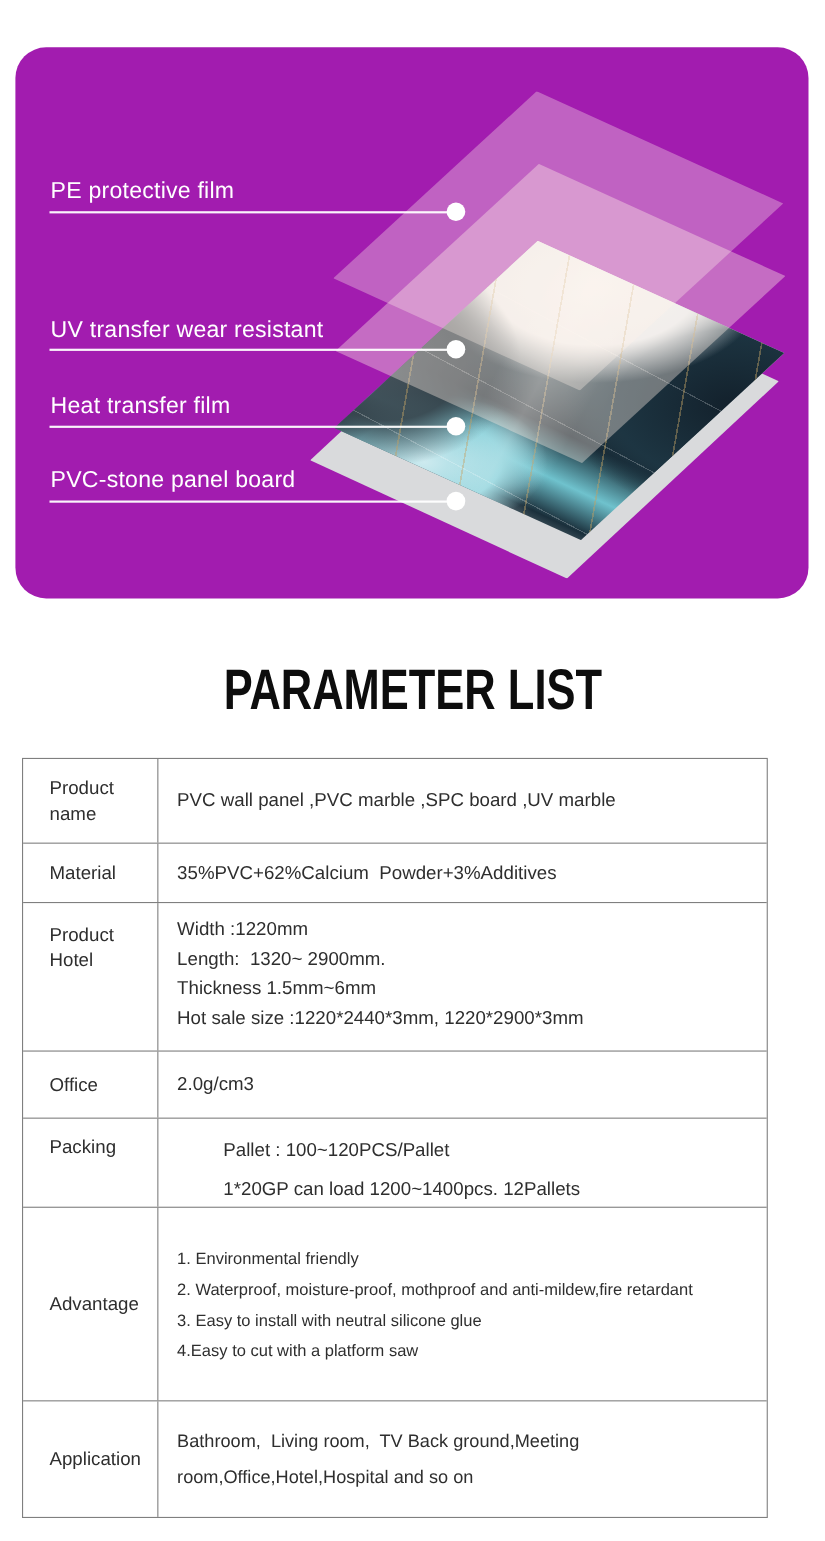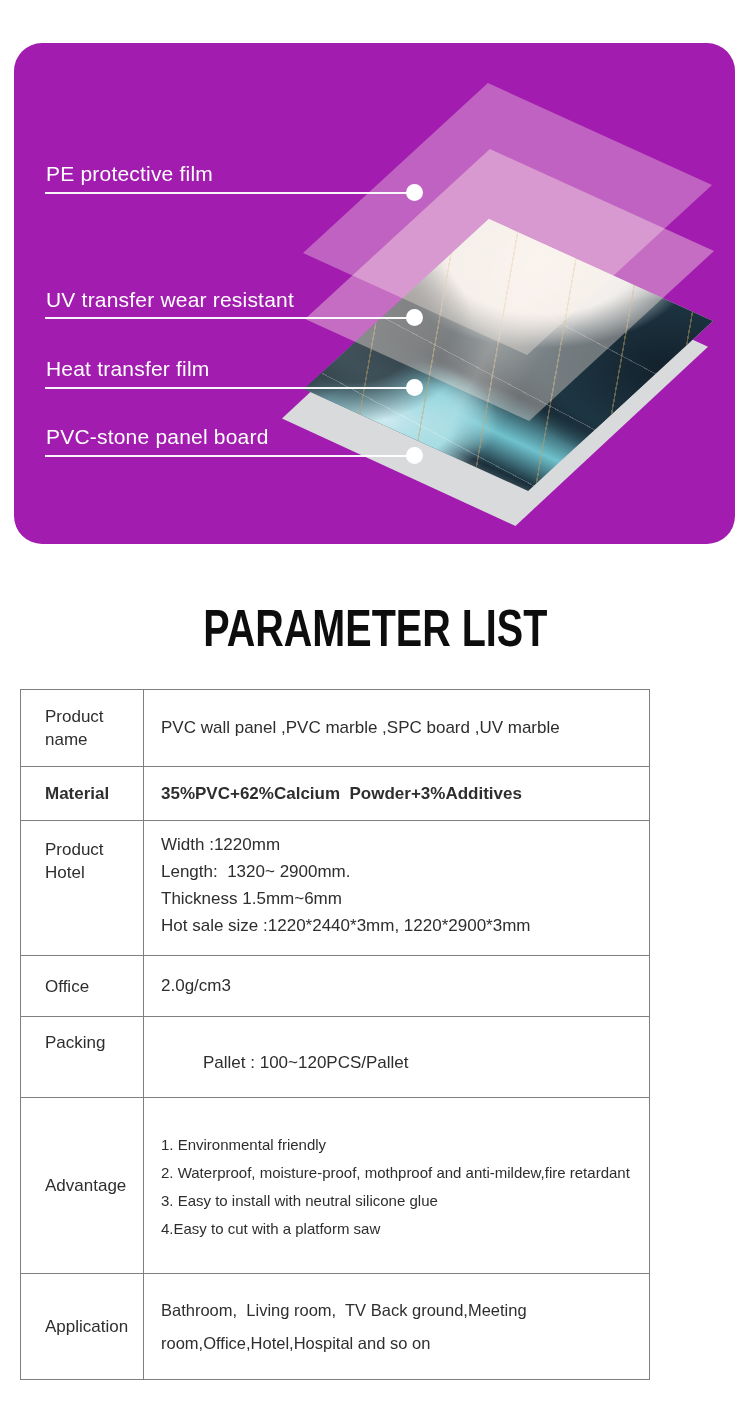--- a/index.html
+++ b/index.html
@@ -47,38 +47,38 @@
 
   
   .heading { position:absolute; left:0; top:598px; width:750px; display:flex; justify-content:center; }
   .heading h1 {
     font-size:52px; font-weight:700; color:#0d0d0d; letter-spacing:0px;
     transform:scaleX(0.76); transform-origin:center; white-space:nowrap;
   }
 
   
   .ptable {
-    position:absolute; left:20px; top:689px; width:630px;
+    position:absolute; left:20px; top:689px; width:678px;
     border:1px solid #7f7f7f; color:#2e2e2e;
   }
   .trow { display:flex; border-top:1px solid #7f7f7f; }
   .trow:first-child { border-top:none; }
   .tlabel {
     width:123px; flex:0 0 123px; border-right:1px solid #7f7f7f;
     display:flex; align-items:center; padding-left:24px; padding-right:6px;
     font-size:17px; line-height:23px;
   }
   .tvalue {
     flex:1; display:flex; flex-direction:column; justify-content:center;
     padding-left:17px; padding-right:12px; font-size:17px;
   }
   .vline { white-space:pre-wrap; }
 
   .r1 { height:76px; }
-  .r2 { height:54px;font-weight:bold; }
+  .r2 { height:54px; }
   .r3 { height:135px; }
   .r4 { height:61px; }
   .r5 { height:81px;gap:42px; }
   .r6 { height:176px; }
   .r7 { height:106px; }
 
   .r3 .tlabel { align-items:flex-start; padding-top:17px; }
   .r3 .tvalue { justify-content:flex-start; padding-top:10px; line-height:27px; }
   .r5 .tlabel { align-items:flex-start; padding-top:14px; }
   .r5 .tvalue { justify-content:center; padding-top:11px; line-height:35px; }
@@ -152,20 +152,21 @@
       <div class="tlabel">Office</div>
       <div class="tvalue">
         <div class="vline">2.0g/cm3</div>
       </div>
     </div>
 
     <div class="trow r5">
       <div class="tlabel">Packing</div>
       <div class="tvalue">
         <div class="vline">Pallet : 100~120PCS/Pallet</div>
+        <div class="vline">1*20GP can load 1200~1400pcs. 12Pallets</div>
       </div>
     </div>
 
     <div class="trow r6">
       <div class="tlabel">Advantage</div>
       <div class="tvalue">
         <div class="vline">1. Environmental friendly</div>
         <div class="vline">2. Waterproof, moisture-proof, mothproof and anti-mildew,fire retardant</div>
         <div class="vline">3. Easy to install with neutral silicone glue</div>
         <div class="vline">4.Easy to cut with a platform saw</div>

